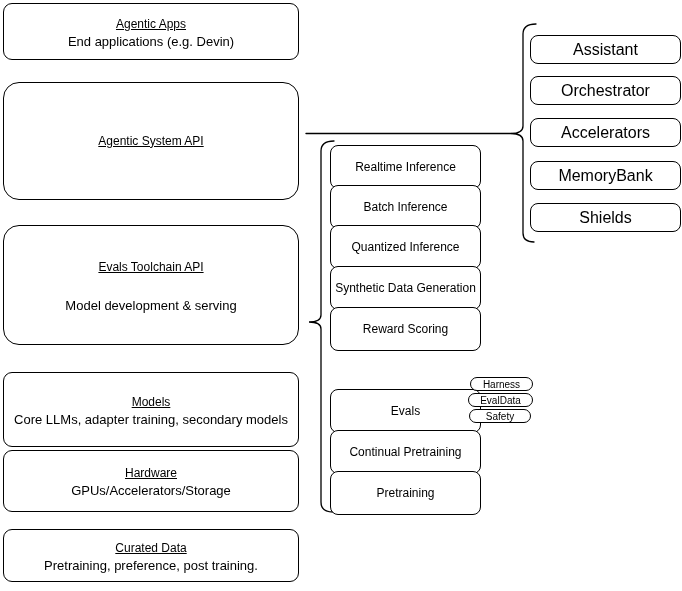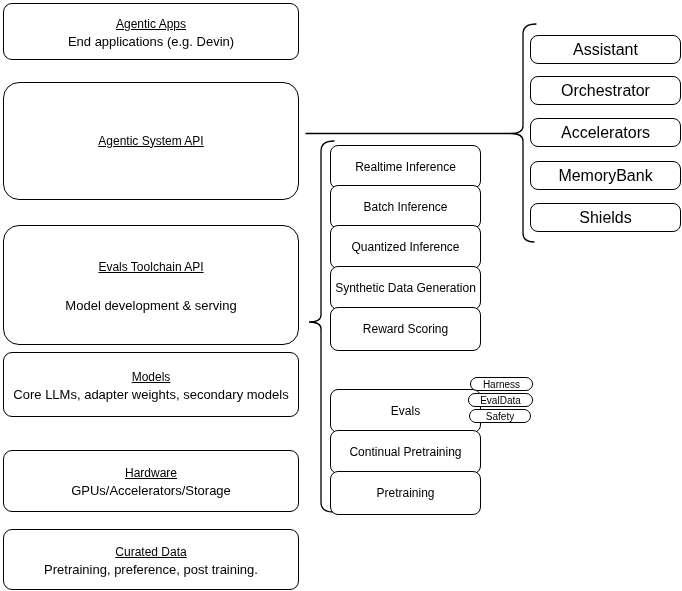--- a/index.html
+++ b/index.html
@@ -55,31 +55,31 @@
 
   <div class="node lbox r20" style="top:82px;height:118px">
     <div class="box-title">Agentic System API</div>
   </div>
 
   <div class="node lbox r20" style="top:225px;height:120px">
     <div class="box-title">Evals Toolchain API</div>
     <div class="box-sub">Model development &amp; serving</div>
   </div>
 
-  <div class="node lbox r9" style="top:352px;height:65px">
+  <div class="node lbox r9" style="top:372px;height:75px">
     <div class="box-title">Models</div>
-    <div class="box-sub">Core LLMs, adapter weights, secondary models</div>
+    <div class="box-sub">Core LLMs, adapter training, secondary models</div>
   </div>
 
   <div class="node lbox r9" style="top:450px;height:62px">
     <div class="box-title">Hardware</div>
     <div class="box-sub">GPUs/Accelerators/Storage</div>
   </div>
 
-  <div class="node lbox r9" style="top:529px;height:61px">
+  <div class="node lbox r9" style="top:529px;height:53px">
     <div class="box-title">Curated Data</div>
     <div class="box-sub">Pretraining, preference, post training.</div>
   </div>
 
   <div class="mbox" style="top:145px">
     <span>Realtime Inference</span>
   </div>
   <div class="mbox" style="top:185px">
     <span>Batch Inference</span>
   </div>

